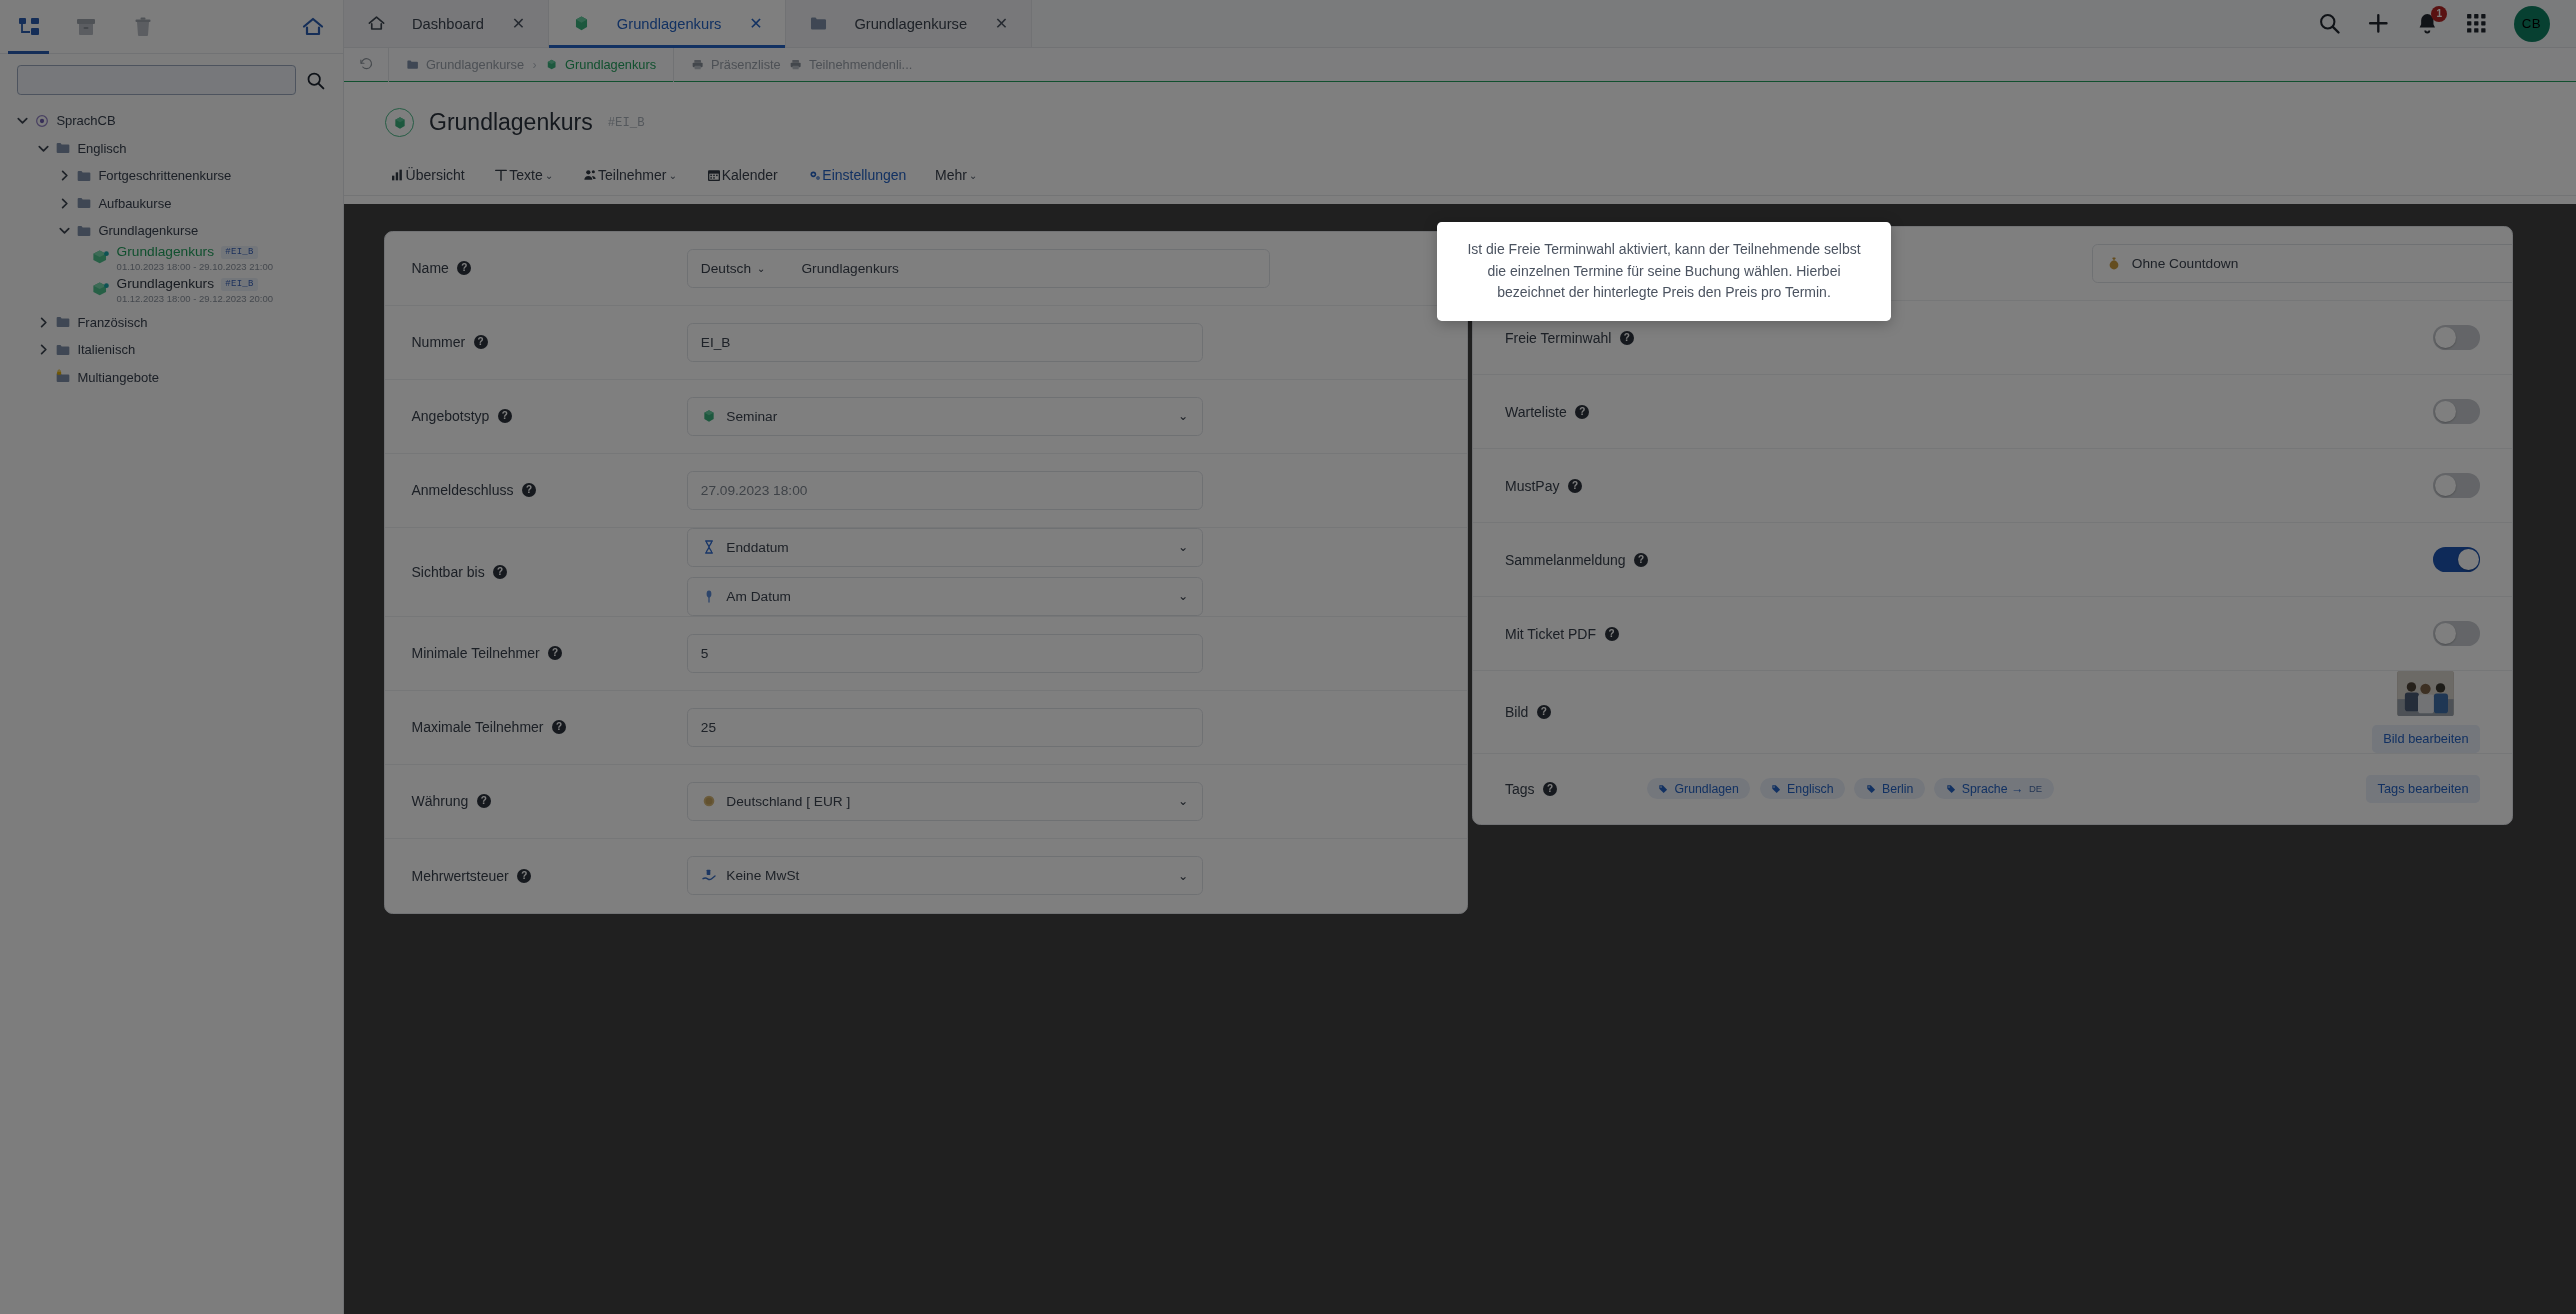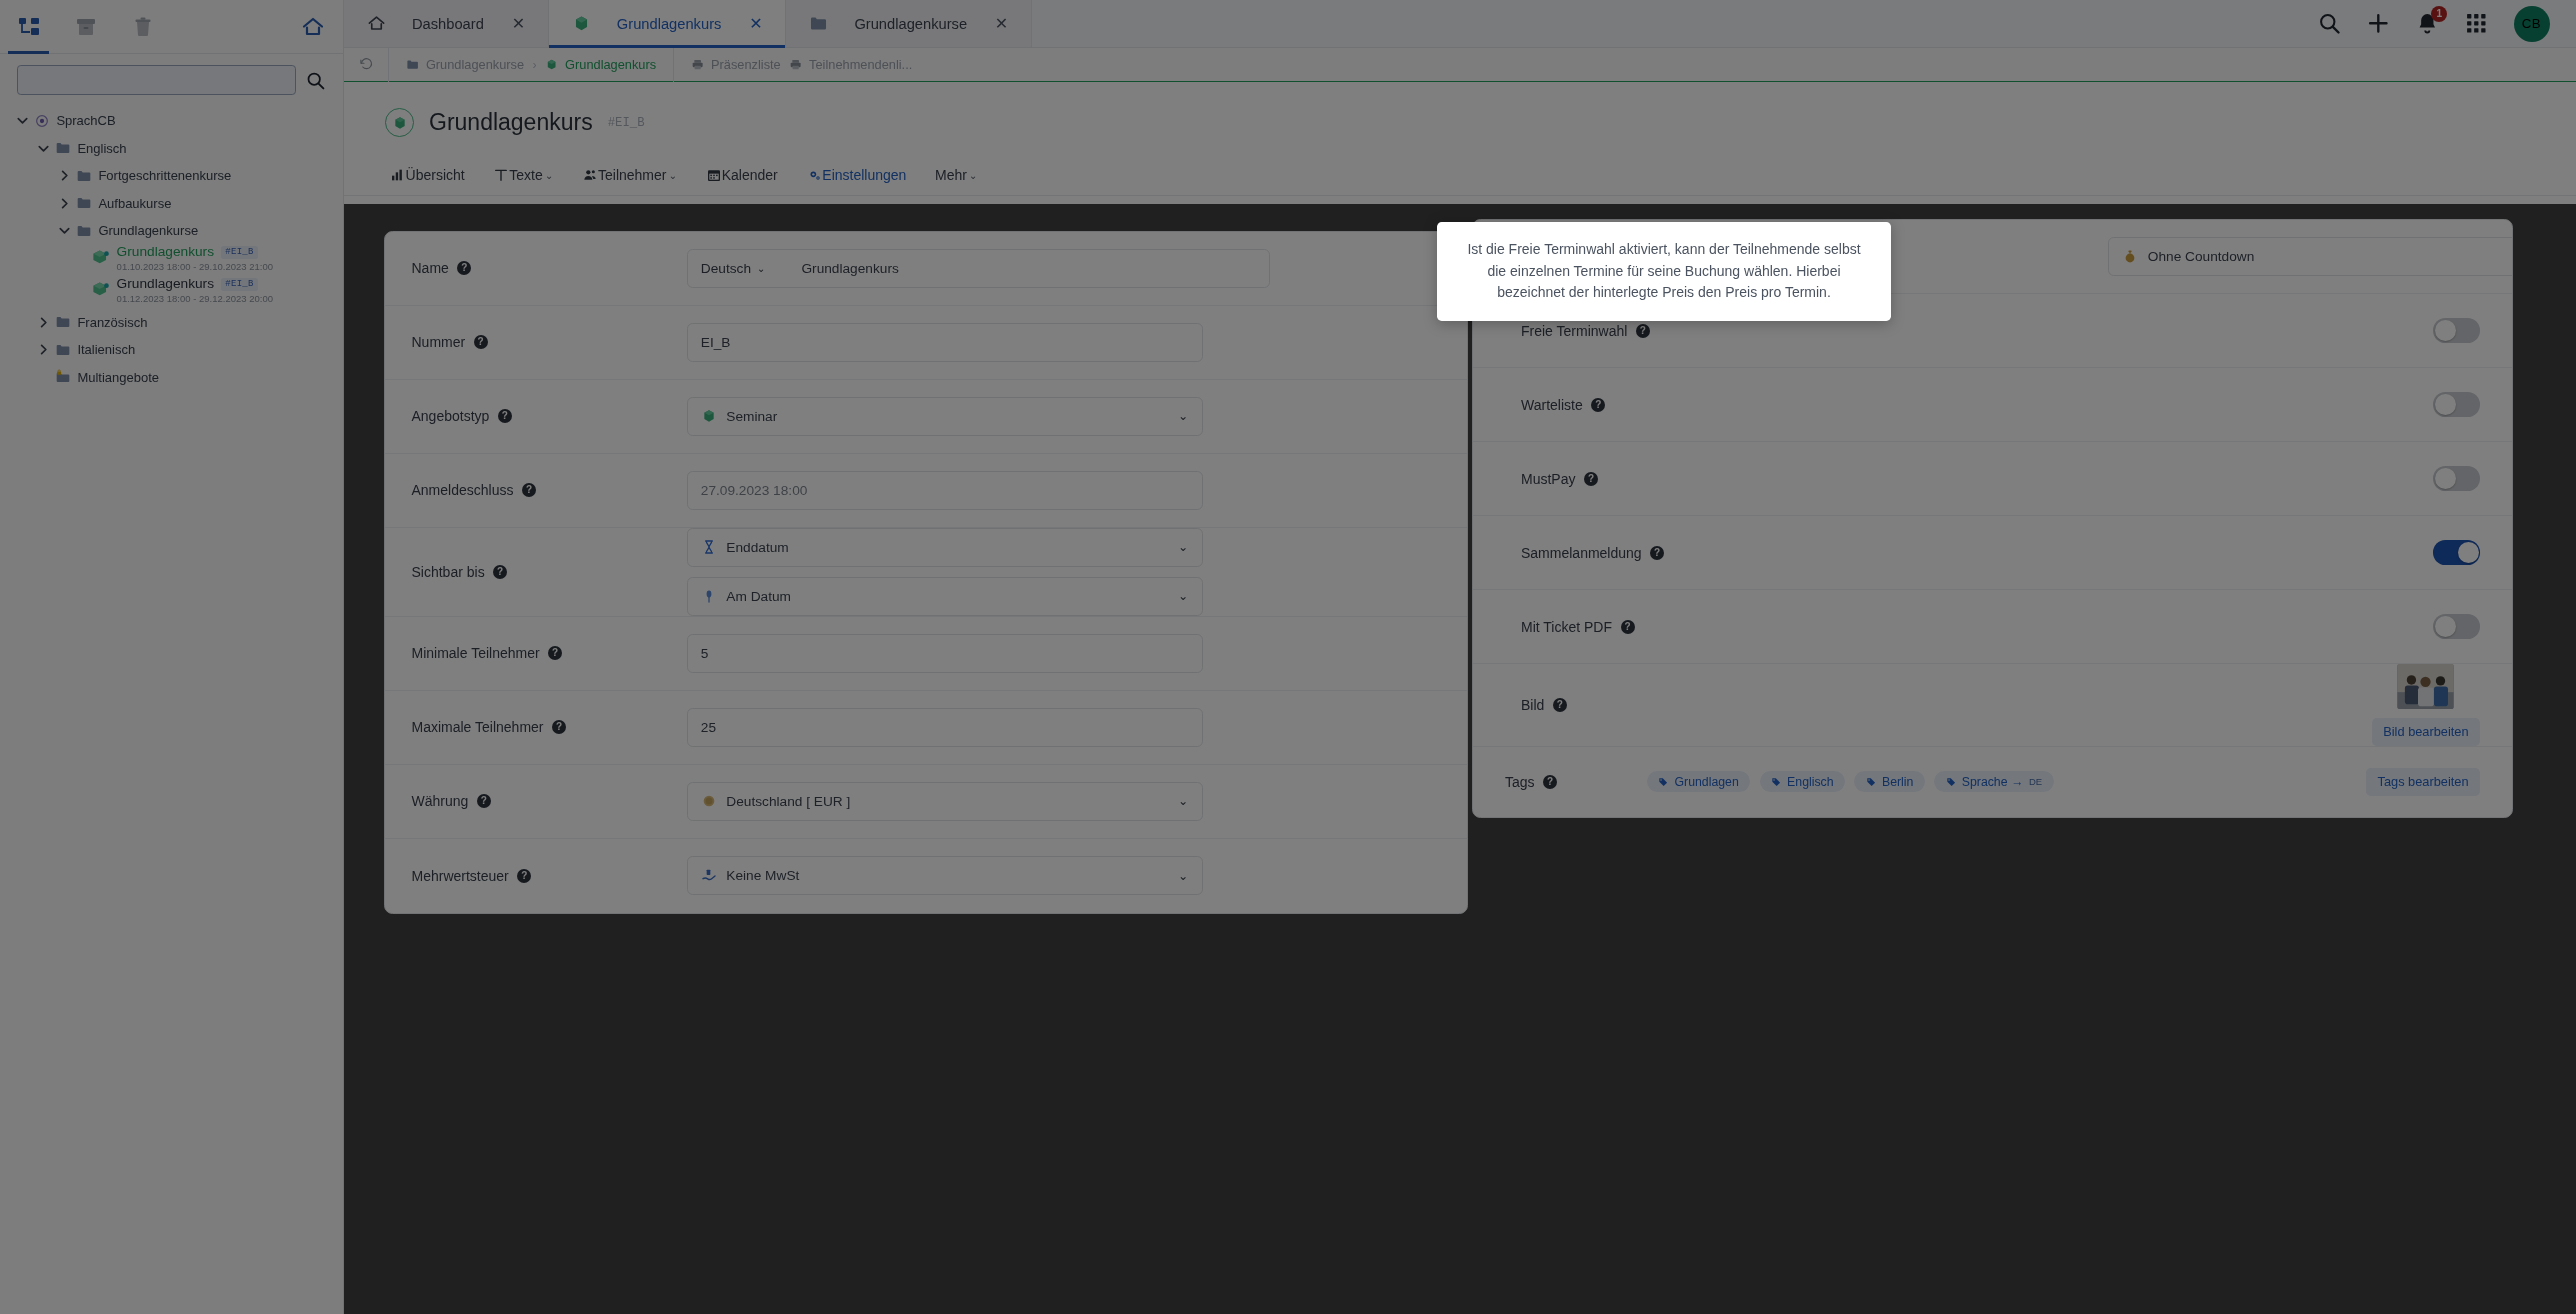--- a/index.html
+++ b/index.html
@@ -159,21 +159,21 @@
   .nav-ico { width: 16px; height: 16px; flex: 0 0 16px; }
   .nav-caret { font-size: 10.4px; color: #5a6370; margin-left: 1.9px; }
 
   
   #content { position: absolute; left: 344px; top: 204px; right: 0; bottom: 0; background: #404040; }
   .card {
     position: absolute; background: #fff; border: 0.9px solid #e4e6ea; border-radius: 8.5px;
     overflow: hidden;
   }
   #card-left  { left: 40px;  top: 26.5px; width: 1084px; }
-  #card-right { left: 1128px; top: 15px; width: 1041px; }
+  #card-right { left: 1128px; top: 22px; width: 1041px; }
 
   .frow {
     display: flex; align-items: center; min-height: 74px;
     border-bottom: 0.9px solid #eceef1; padding: 0 26.5px;
   }
   .frow:last-child { border-bottom: none; }
   .flabel {
     display: flex; align-items: center; gap: 8.5px;
     font-size: 14px; color: #39414d; width: 275px; flex: 0 0 275px;
   }
@@ -196,21 +196,21 @@
   .ctl .val.muted { color: #7d858f; }
 
   
   .ctl.wide { width: 583px; }
   .lang-sel { display: flex; align-items: center; gap: 5.7px; color: #39414d; font-size: 13.7px; }
   .lang-sel .chev2 { font-size: 10.4px; }
   .name-val { margin-left: 26.5px; color: #3c4450; }
 
   
   .frow.right { padding: 0 32px; }
-  .flabel.right { width: 587px; flex: 0 0 587px; margin-left: 16px; }
+  .flabel.right { width: 587px; flex: 0 0 587px; }
   .right-ctl-wrap { flex: 1; display: flex; justify-content: flex-end; align-items: center; }
   .ctl.right-sel { width: 481px; }
 
   .toggle {
     width: 47px; height: 24.6px; border-radius: 12.3px; background: #c8cbd0;
     position: relative; cursor: pointer; flex: 0 0 47px;
   }
   .toggle .knob {
     position: absolute; top: 1.9px; left: 1.9px; width: 21px; height: 21px;
     border-radius: 50%; background: #fff; box-shadow: 0 0.9px 1.9px rgba(0,0,0,.25);

